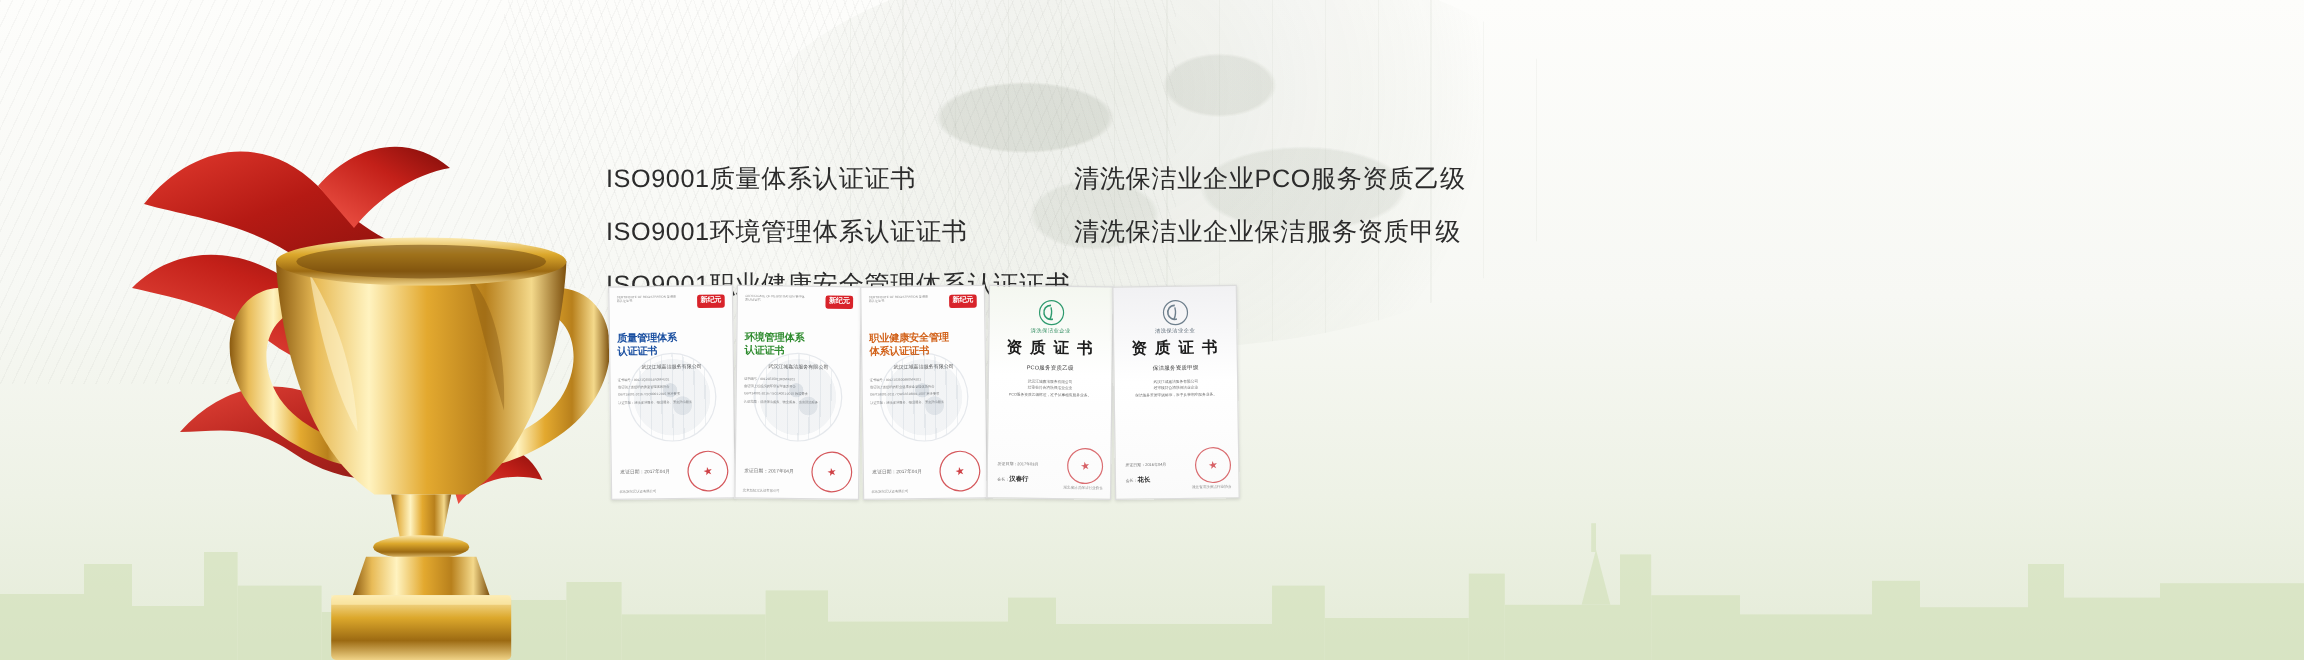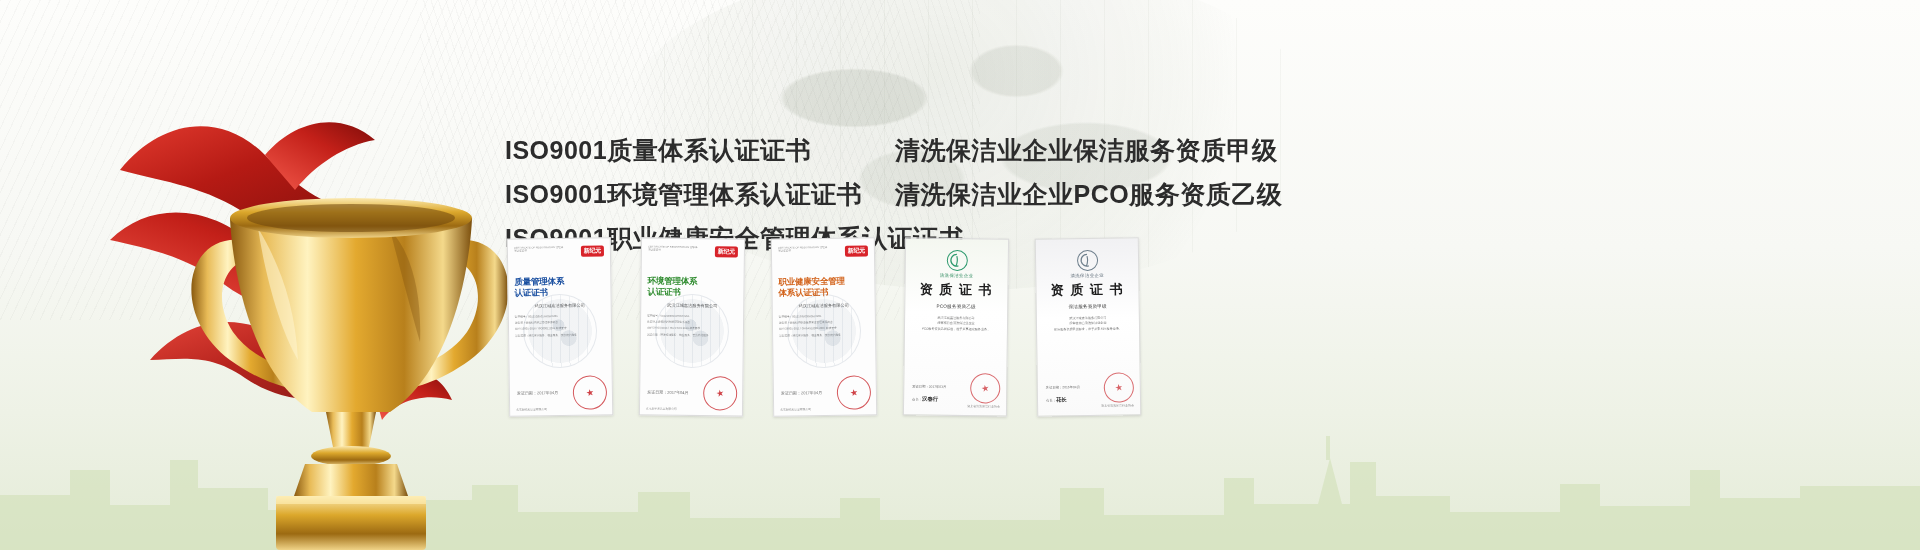--- a/index.html
+++ b/index.html
@@ -74,33 +74,33 @@
     font-style: italic;
     letter-spacing: 1px;
   }
   .headline .g { color: #58a112; }
   .headline .g2 { color: #7dbb2a; }
   .headline .d { color: #2f2f2f; }
 
   
   .cert-list {
     position: absolute;
-    font-size: 25px;
-    font-weight: 700;
+    font-size: 21px;
+    font-weight: 400;
     color: #2c2c2c;
     line-height: 44px;
     letter-spacing: .5px;
   }
   .cert-list.left { left: 505px; top: 128px; }
   .cert-list.right { left: 895px; top: 128px; }
 
   
   .certs {
     position: absolute; left: 508px; top: 238px;
-    display: flex; gap: 28px; align-items: flex-start;
+    display: flex; gap: 1px; align-items: flex-start;
   }
   .cert {
     width: 104px; height: 178px;
     background: #fdfdfd;
     border: 1px solid #dcdcdc;
     box-shadow: 0 1px 3px rgba(0,0,0,.13);
     position: relative;
     overflow: hidden;
     padding: 7px 6px 6px;
   }
@@ -331,22 +331,22 @@
   </div>
 
 
   <div class="cert-list left">
     <div>ISO9001质量体系认证证书</div>
     <div>ISO9001环境管理体系认证证书</div>
     <div>ISO9001职业健康安全管理体系认证证书</div>
   </div>
 
   <div class="cert-list right">
+    <div>清洗保洁业企业PCO服务资质乙级</div>
     <div>清洗保洁业企业保洁服务资质甲级</div>
-    <div>清洗保洁业企业PCO服务资质乙级</div>
   </div>
 
   <div class="certs">
 
     <div class="cert tilt-a">
       <div class="cert-top">
         <div class="cert-minitext">CERTIFICATE OF REGISTRATION 管理体系认证证书</div>
         <div class="cert-badge">新纪元</div>
       </div>
       <div class="cert-title c-blue" style="white-space:pre-line">质量管理体系

